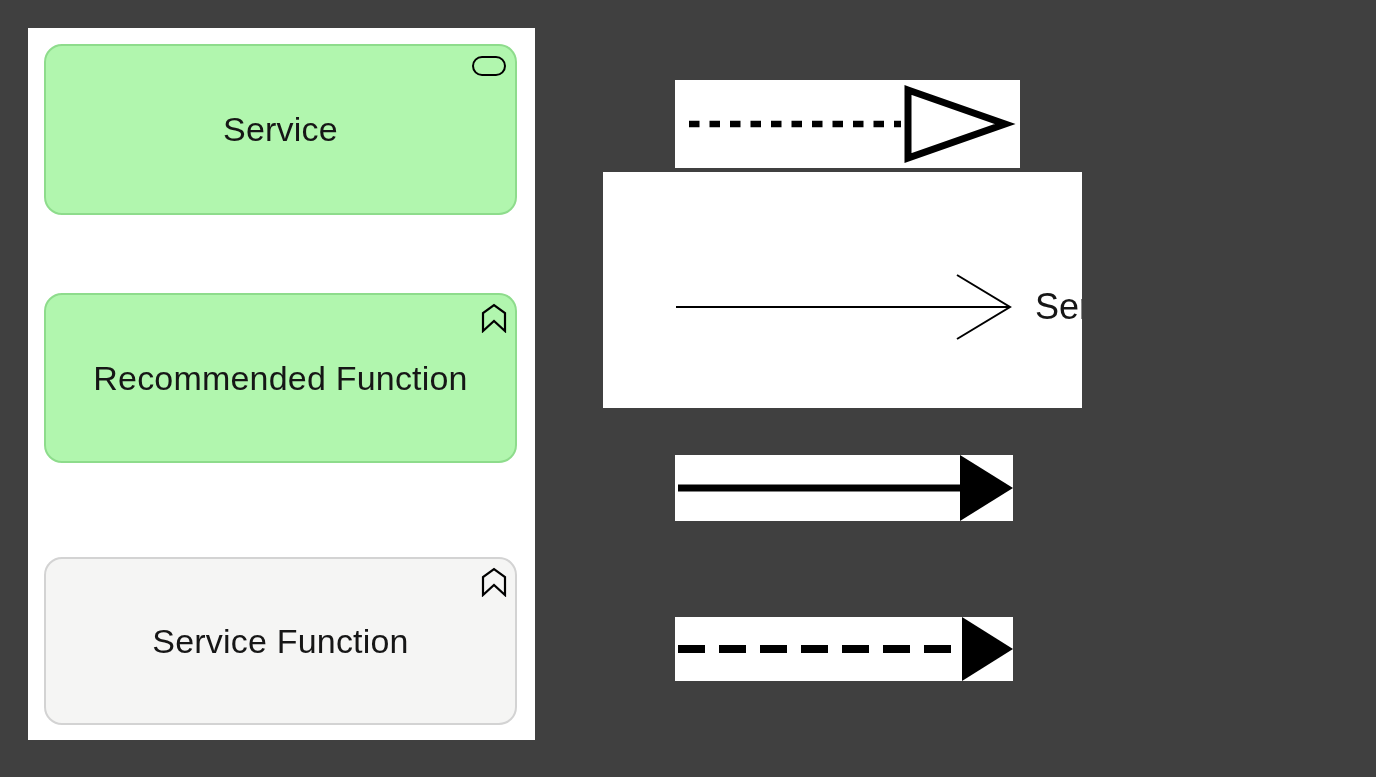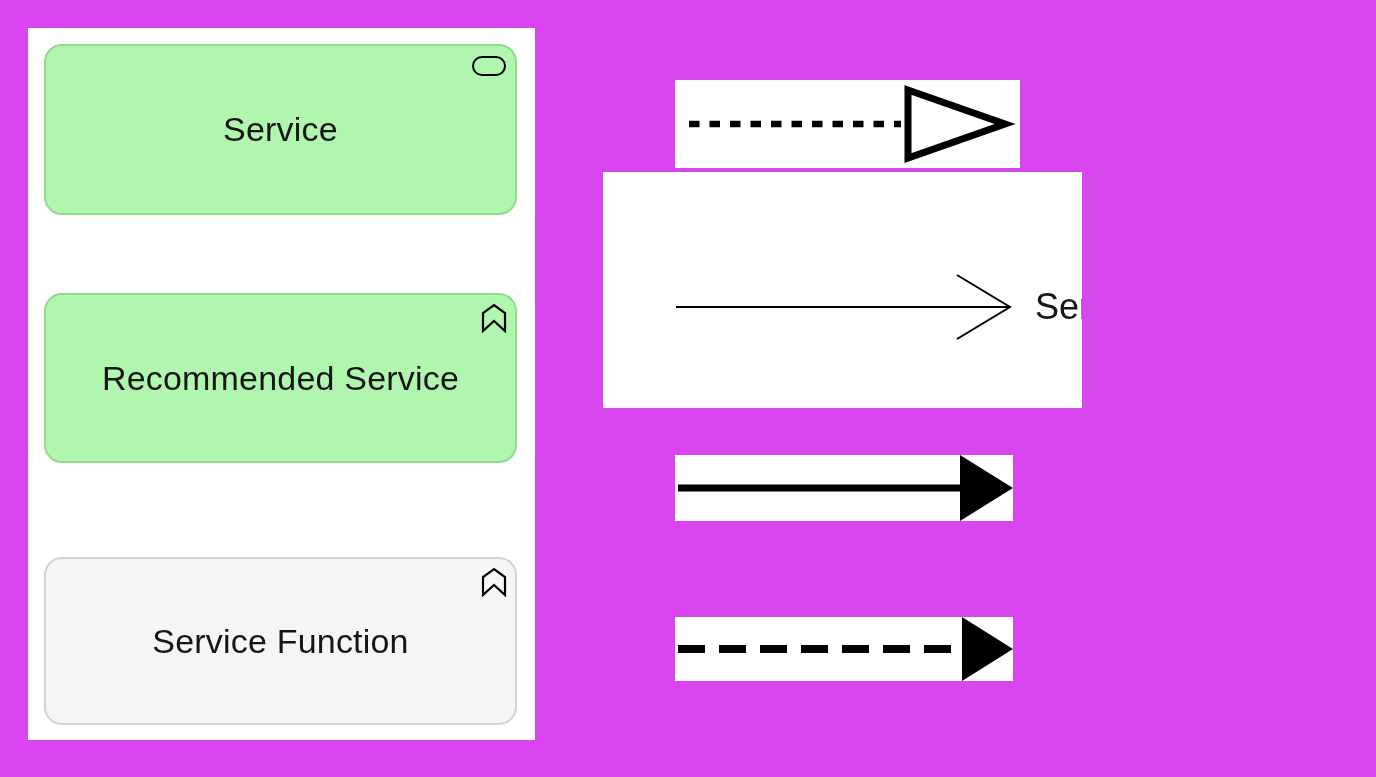--- a/index.html
+++ b/index.html
@@ -1,17 +1,17 @@
 <!DOCTYPE html>
 <html><head>
 <meta charset="utf-8">
 <style>
   html,body{margin:0;padding:0;background:#000;}
   .canvas{
-    position:relative;width:1376px;height:777px;background:#d946ef;
+    position:relative;width:1376px;height:777px;background:#404040;
     overflow:hidden;font-family:"Liberation Sans",sans-serif;
   }
   
   .legend-panel{
     position:absolute;left:28px;top:28px;width:507px;height:712px;
     background:#ffffff;
   }
   .node{
     position:absolute;left:16px;width:473px;box-sizing:border-box;
     border-radius:18px;display:flex;align-items:center;justify-content:center;
@@ -50,21 +50,21 @@
       <span class="stadium"></span>
       <span class="node-label">Service</span>
     </div>
 
     <div class="node node-green" id="recommended-node">
       <span class="chevron-icon">
         <svg viewBox="0 0 26 30" width="26" height="30">
           <path d="M2 28 L2 10 L13 2 L24 10 L24 28 L13 18 Z" fill="none" stroke="#000" stroke-width="2.2" stroke-linejoin="miter"></path>
         </svg>
       </span>
-      <span class="node-label">Recommended Service</span>
+      <span class="node-label">Recommended Function</span>
     </div>
 
     <div class="node node-gray" id="optional-node">
       <span class="chevron-icon">
         <svg viewBox="0 0 26 30" width="26" height="30">
           <path d="M2 28 L2 10 L13 2 L24 10 L24 28 L13 18 Z" fill="none" stroke="#000" stroke-width="2.2" stroke-linejoin="miter"></path>
         </svg>
       </span>
       <span class="node-label">Service Function</span>
     </div>

